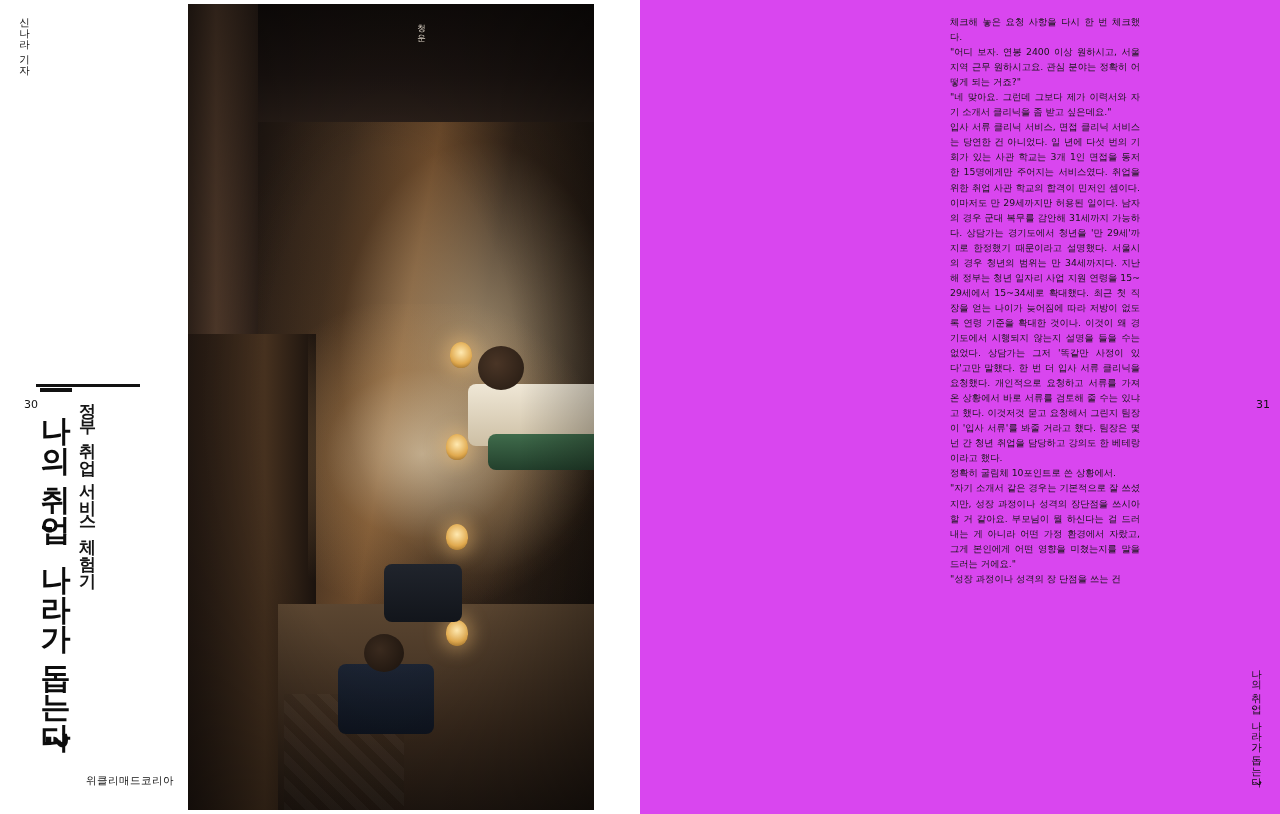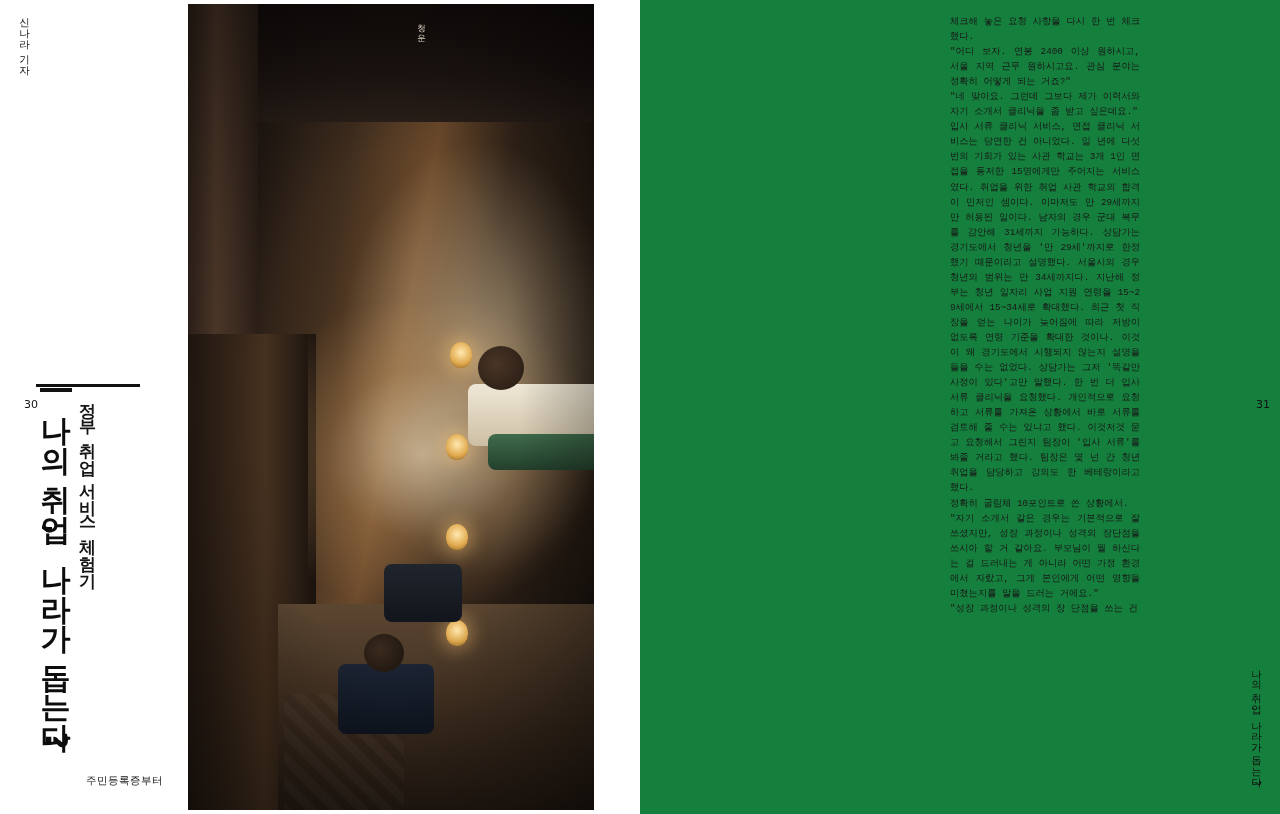--- a/index.html
+++ b/index.html
@@ -25,21 +25,21 @@
   .page-left {
     position: absolute;
     left: 0; top: 0;
     width: 640px; height: 814px;
     background: #ffffff;
   }
   .page-right {
     position: absolute;
     left: 640px; top: 0;
     width: 640px; height: 814px;
-    background: #15803d;
+    background: #d946ef;
   }
 
   
   .vert {
     writing-mode: vertical-rl;
     text-orientation: mixed;
   }
   .runhead-left {
     position: absolute;
     left: 18px;
@@ -210,21 +210,20 @@
     position: absolute;
     font-size: 9.3px;
     line-height: 1.62;
     color: #171717;
     text-align: justify;
     word-break: break-all;
   }
   .col p {
     margin: 17px 0 0 0;
     text-indent: 0;
-    font-family: Liberation Mono, monospace;
   }
   .col p + p { margin-top: 0; }
   .col.blue { color: #2452a8; }
   .col h3 {
     font-size: 10.5px;
     font-weight: bold;
     margin: 10px 0 3px 0;
     color: #111;
   }
 
@@ -252,21 +251,21 @@
 
     <div class="headline-rule"></div>
 
     <div class="headline-wrap">
       <div class="headline-main">
         <span class="headline-main-inner">나의 취업, 나라가 돕는다?</span>
       </div>
       <div class="headline-sub">정부 취업 서비스 체험기</div>
     </div>
 
-    <div class="magazine-mark">주민등록증부터</div>
+    <div class="magazine-mark">위클리매드코리아</div>
 
     <div class="photo">
       <div class="sky"></div>
       <div class="ceiling"></div>
       <div class="pillar"></div>
       <div class="counter"></div>
       <div class="windowglow"></div>
       <div class="floor"></div>
       <div class="tile"></div>
 

